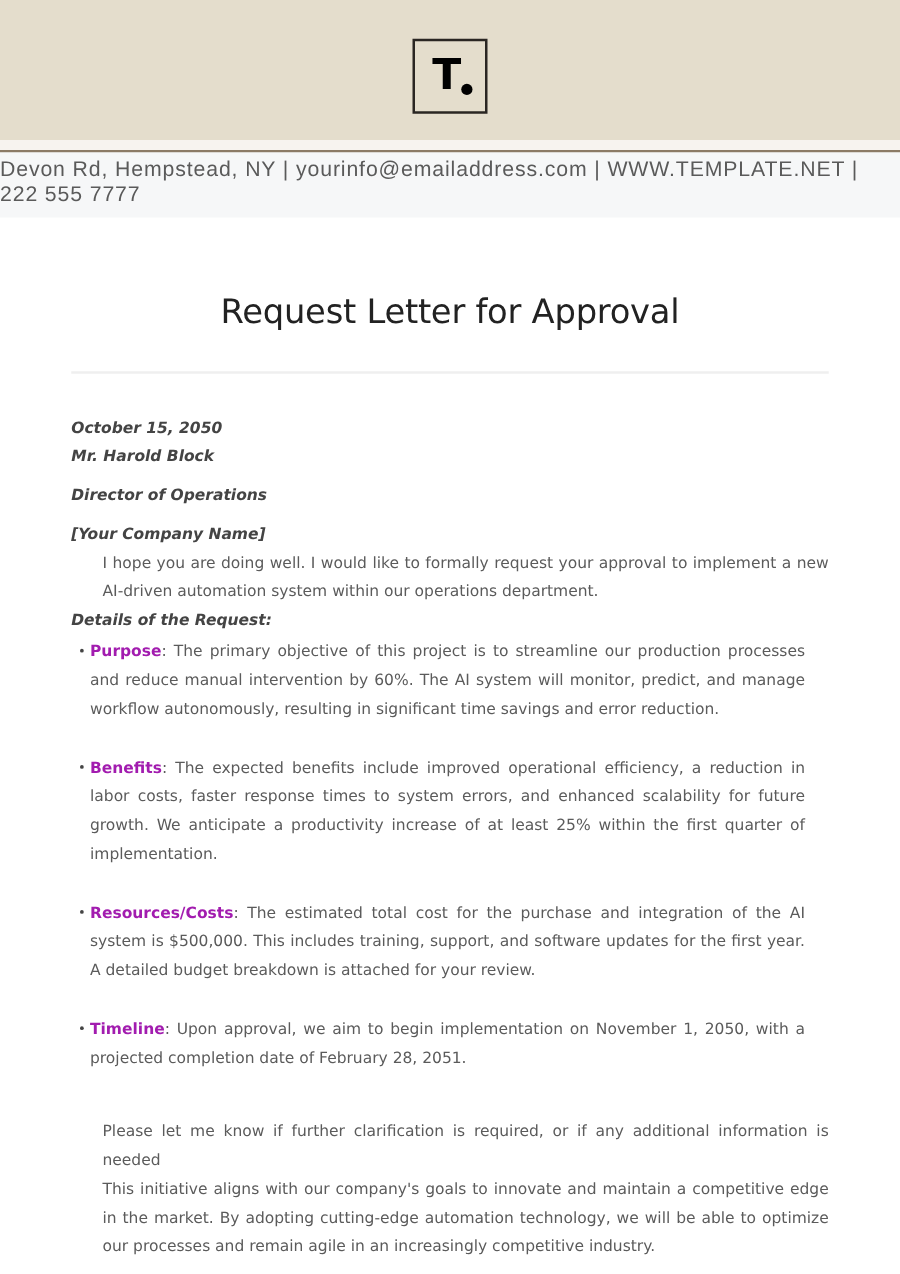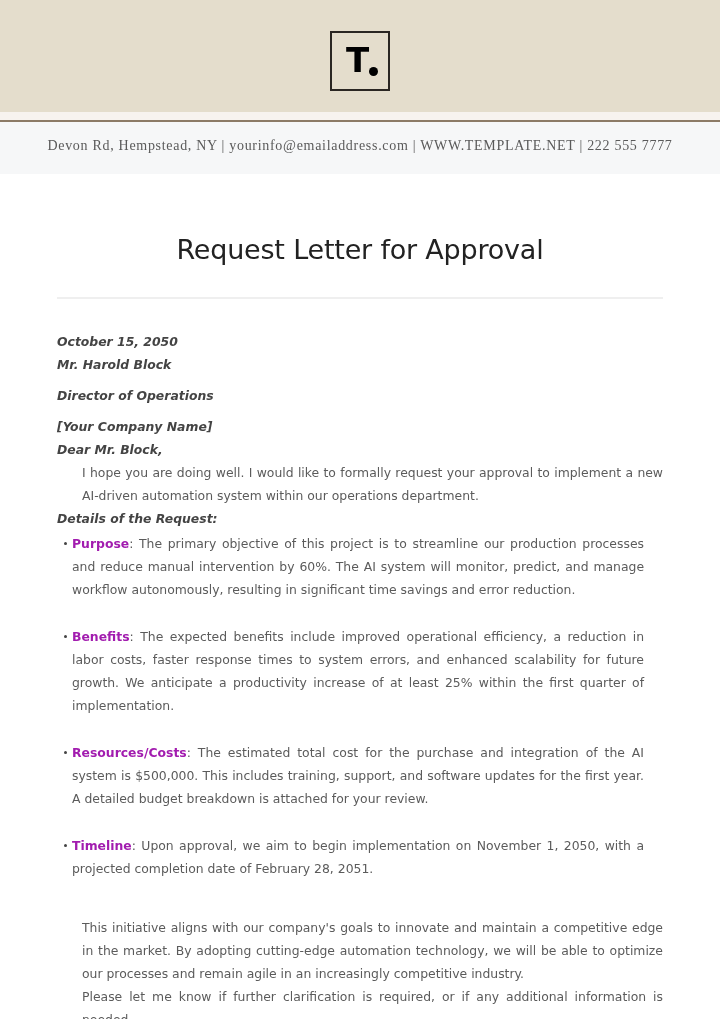--- a/index.html
+++ b/index.html
@@ -31,22 +31,22 @@
     .header-rule {
       position: absolute; left: 0; top: 120px; width: 720px; height: 2px;
       background: #8c7b66;
     }
     .contact-band {
       position: absolute; left: 0; top: 122px; width: 720px; height: 52px;
       background: #f6f7f8;
       display: flex; align-items: center; justify-content: center;
     }
     .contact-text {
-      font-family: Liberation Serif, serif;
-      font-size: 14px; letter-spacing: 0.7px; color: #5a5a5a;
+      font-family: Liberation Sans, sans-serif;
+      font-size: 17px; letter-spacing: 0.7px; color: #5a5a5a;
       position: relative; top: -2px;
     }
 
     .title {
       position: absolute; left: 0; top: 234px; width: 720px; text-align: center;
       font-family: "DejaVu Sans", sans-serif;
       font-size: 27px; color: #222222; font-weight: normal; letter-spacing: -0.2px;
     }
     .title-rule {
       position: absolute; left: 57px; top: 297px; width: 606px; height: 2px;
@@ -91,34 +91,33 @@
 </div>
 
 <h1 class="title">Request Letter for Approval</h1>
 <div class="title-rule"></div>
 
 <div class="content">
   <div class="bold-line">October 15, 2050</div>
   <div class="bold-line">Mr. Harold Block</div>
   <div class="bold-line gap-8">Director of Operations</div>
   <div class="bold-line gap-8">[Your Company Name]</div>
-  <div class="bold-line">Dear Mr. Block,</div>
   <p class="para para-last">I hope you are doing well. I would like to formally request your approval to implement a new AI-driven automation system within our operations department.</p>
   <div class="bold-line">Details of the Request:</div>
 
   <ul class="bullets">
     <li class="bullet para-last">
       <span class="bullet-dot"></span><span class="bullet-label">Purpose</span><span>: The primary objective of this project is to streamline our production processes and reduce manual intervention by 60%. The AI system will monitor, predict, and manage workflow autonomously, resulting in significant time savings and error reduction.</span>
     </li>
     <li class="bullet para-last">
       <span class="bullet-dot"></span><span class="bullet-label">Benefits</span><span>: The expected benefits include improved operational efficiency, a reduction in labor costs, faster response times to system errors, and enhanced scalability for future growth. We anticipate a productivity increase of at least 25% within the first quarter of implementation.</span>
     </li>
     <li class="bullet para-last">
       <span class="bullet-dot"></span><span class="bullet-label">Resources/Costs</span><span>: The estimated total cost for the purchase and integration of the AI system is $500,000. This includes training, support, and software updates for the first year. A detailed budget breakdown is attached for your review.</span>
     </li>
     <li class="bullet para-last">
       <span class="bullet-dot"></span><span class="bullet-label">Timeline</span><span>: Upon approval, we aim to begin implementation on November 1, 2050, with a projected completion date of February 28, 2051.</span>
     </li>
   </ul>
 
+  <p class="para para-last">Please let me know if further clarification is required, or if any additional information is needed</p>
   <p class="para para-last">This initiative aligns with our company's goals to innovate and maintain a competitive edge in the market. By adopting cutting-edge automation technology, we will be able to optimize our processes and remain agile in an increasingly competitive industry.</p>
-  <p class="para para-last">Please let me know if further clarification is required, or if any additional information is needed</p>
 </div>
 
 </body></html>

